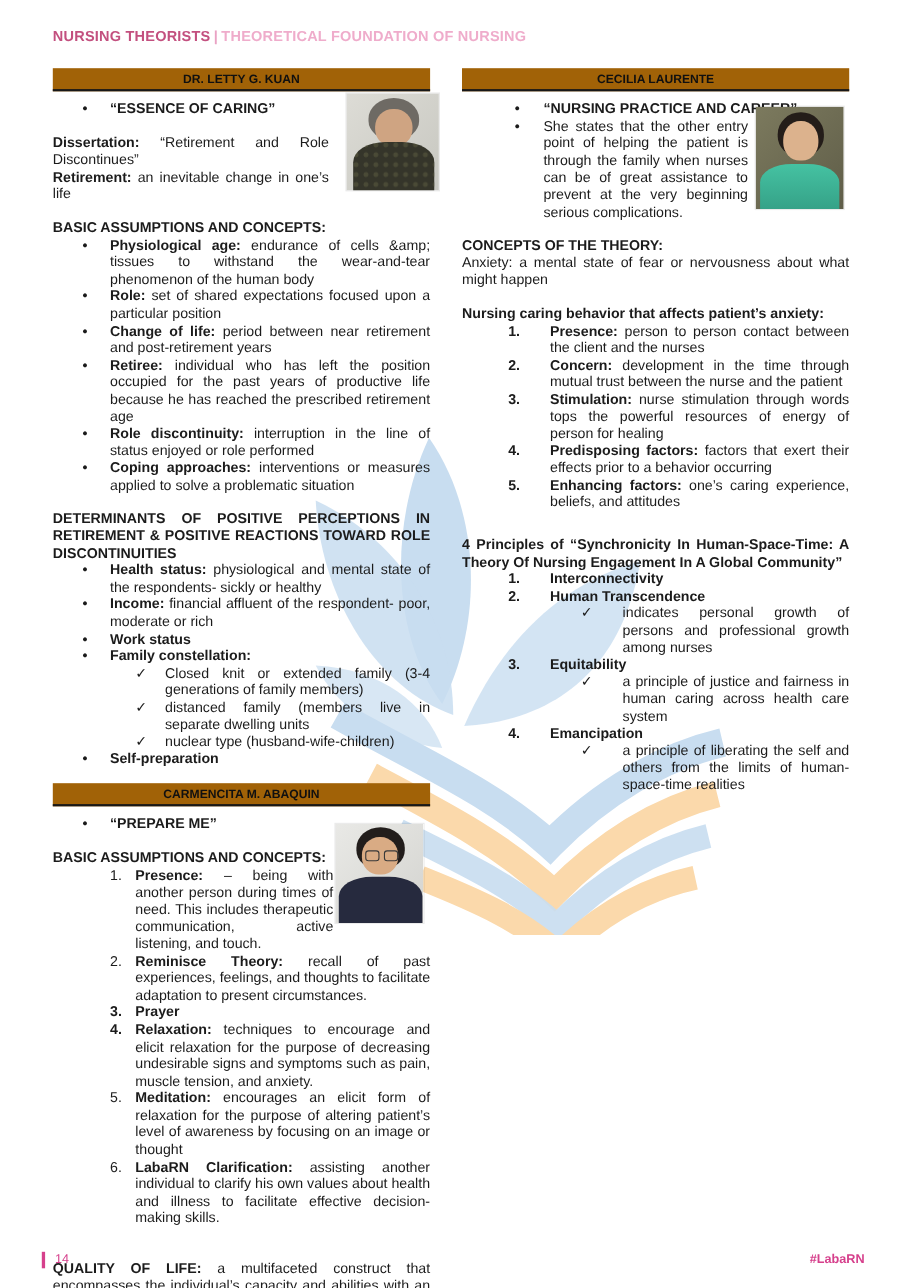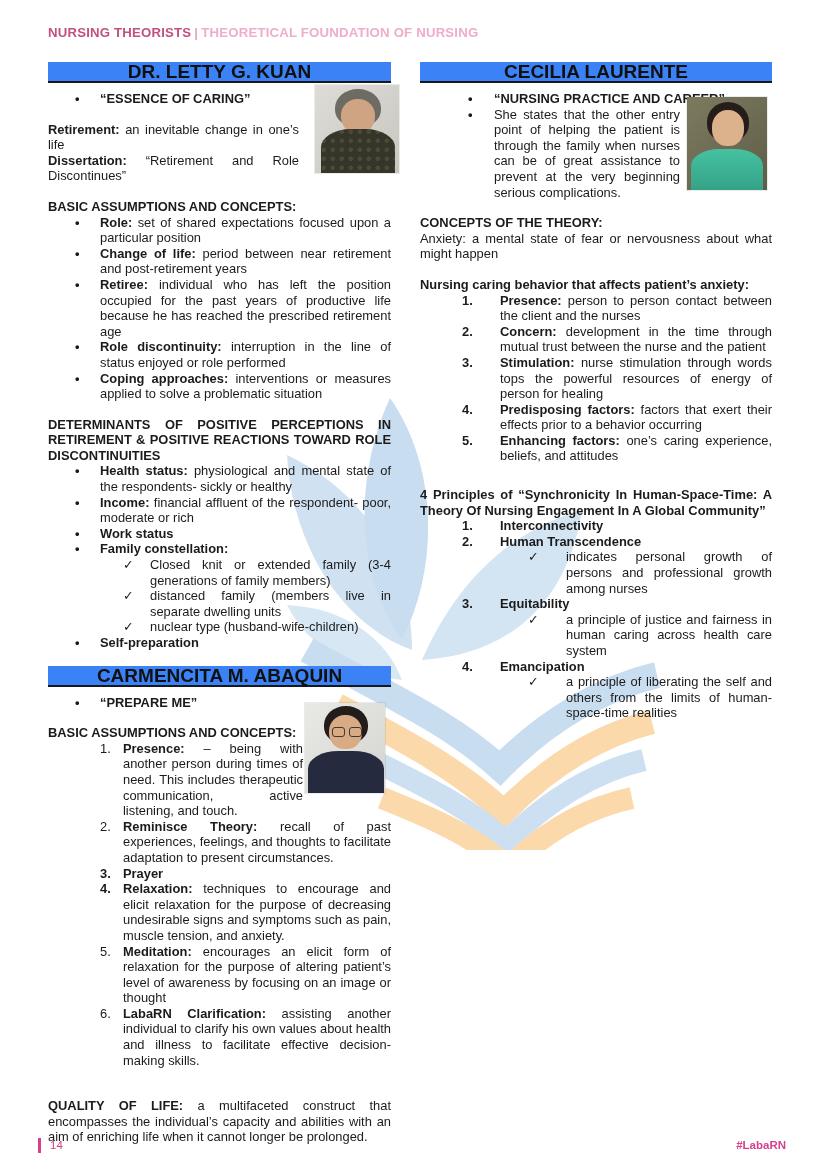--- a/index.html
+++ b/index.html
@@ -15,22 +15,22 @@
   .doc-header{position:absolute; left:48px; top:13px; z-index:2; font-weight:bold; font-size:13.2px; letter-spacing:.2px;}
   .hdr-primary{color:#c3507f;}
   .hdr-sep{color:#e9a2c4; font-weight:bold; padding:0 3px;}
   .hdr-secondary{color:#efaccb;}
   
   .col{position:absolute; top:50px; z-index:2;}
   .col-left{left:48px; width:343px;}
   .col-right{left:420px; width:352px;}
   .section{position:relative;}
   .secbar{
-    background:#3b82f6; border-bottom:2px solid #181818;
-    text-align:center; font-weight:bold; font-size:19px;
+    background:#a16207; border-bottom:2px solid #181818;
+    text-align:center; font-weight:bold; font-size:11px;
     padding:2px 0 1px 0; line-height:16px; color:#101010;
   }
   .sp{height:15px;}
   .sp-s{height:8px;}
   p{margin:0; text-align:justify;}
   .hd{font-weight:bold; text-align:justify;}
   ul,ol{list-style:none; margin:0; padding:0;}
   .li{display:flex; align-items:flex-start;}
   .tx{flex:1; text-align:justify; min-width:0;}
   b{font-weight:bold;}
@@ -113,27 +113,31 @@
 
       <div class="sp-s"></div>
       <ul class="b1">
         <li class="li">
           <span class="mk"></span>
           <span class="tx"><b>“ESSENCE OF CARING”</b></span>
         </li>
       </ul>
       <div class="sp"></div>
 
+      <p style="margin-right:92px"><b>Dissertation:</b> <span>“Retirement and Role Discontinues”</span></p>
       <p style="margin-right:92px"><b>Retirement:</b> <span>an inevitable change in one’s life</span></p>
-      <p style="margin-right:92px"><b>Dissertation:</b> <span>“Retirement and Role Discontinues”</span></p>
 
       <div class="sp"></div>
       <p class="hd">BASIC ASSUMPTIONS AND CONCEPTS:</p>
 
       <ul class="b1">
+        <li class="li">
+            <span class="mk"></span>
+            <span class="tx"><b>Physiological age:</b> <span>endurance of cells &amp;amp; tissues to withstand the wear-and-tear phenomenon of the human body</span></span>
+          </li>
         <li class="li">
             <span class="mk"></span>
             <span class="tx"><b>Role:</b> <span>set of shared expectations focused upon a particular position</span></span>
           </li>
         <li class="li">
             <span class="mk"></span>
             <span class="tx"><b>Change of life:</b> <span>period between near retirement and post-retirement years</span></span>
           </li>
         <li class="li">
             <span class="mk"></span>

